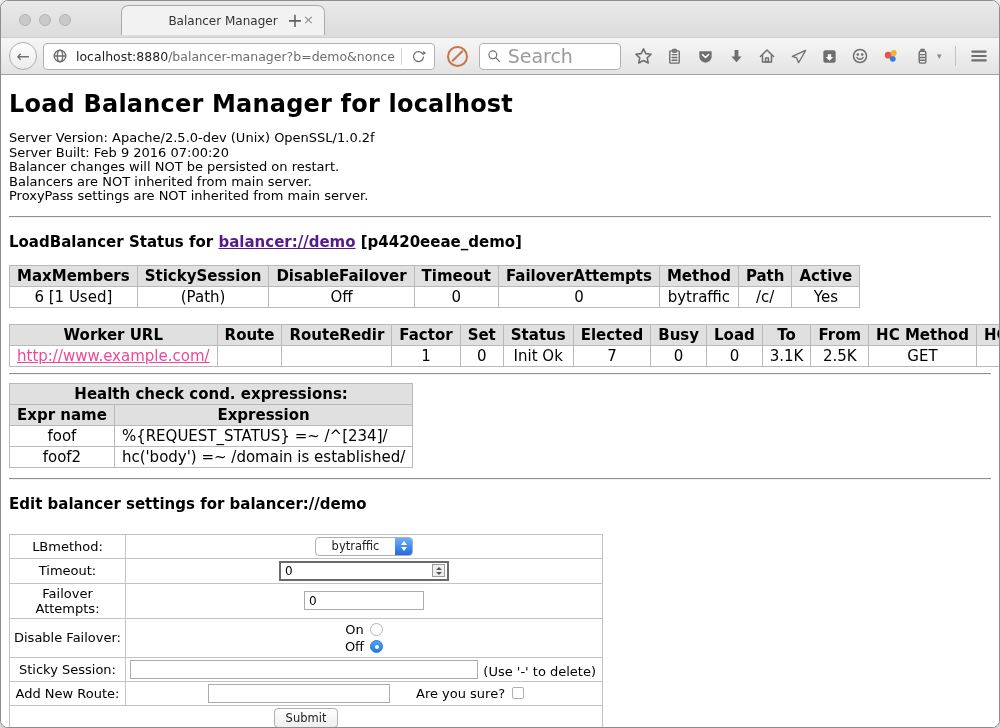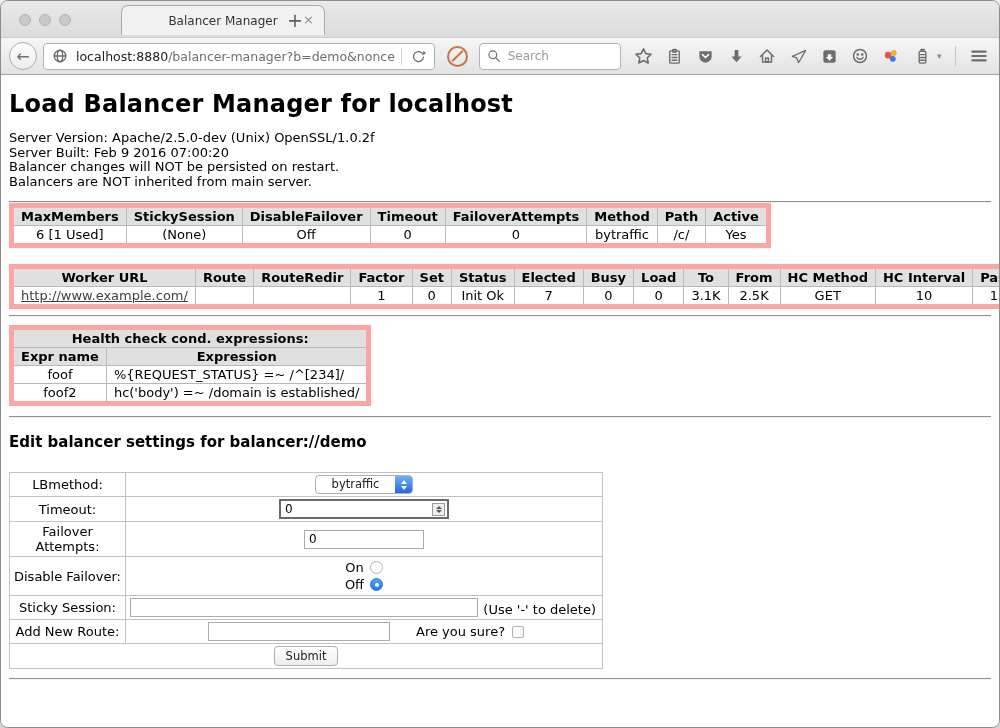--- a/index.html
+++ b/index.html
@@ -33,40 +33,40 @@
   .urltext { flex:1; font-size:12.5px; white-space:nowrap; overflow:hidden; margin-left:6px; }
   .url-host { color:#222; }
   .url-path { color:#6e6e6e; }
   .url-divider { width:1px; height:17px; background:#d4d4d4; margin:0 6px; }
   .blockicon { margin-left:12px; width:21px; height:21px; border-radius:50%; border:2px solid #c4764d;
                position:relative; flex:0 0 auto; }
   .blockicon::after { content:""; position:absolute; left:1px; top:7.5px; width:15px; height:2px;
                       background:#c4764d; transform:rotate(-45deg); }
   .searchfield { margin-left:11px; width:142px; height:27px; background:#fff; border:1px solid #b2b2b2;
                  border-radius:4px; display:flex; align-items:center; padding:0 6px; flex:0 0 auto; }
-  .searchfield input { border:none; outline:none; width:100%; font-size:12px; color:#444;
+  .searchfield input { border:none; outline:none; width:100%; font-size:19px; color:#444;
                        font-family:inherit; margin-left:5px; background:transparent; }
   .searchfield input::placeholder { color:#9b9b9b; }
   .iconrow { display:flex; align-items:center; gap:11px; margin-left:12px; }
   .ticon { width:20px; height:20px; display:flex; align-items:center; justify-content:center; }
   .caret { font-size:9px; color:#8a8a8a; margin-left:-6px; }
   .vdiv { width:1px; height:20px; background:#c3c3c3; margin:0 2px; }
 
   
   .content { background:#fff; height:654px; padding:0 8px; overflow:hidden; color:#000; }
   h1.pagetitle { font-size:24px; font-weight:bold; padding-top:15px; margin-bottom:13px; letter-spacing:.2px; }
   .infoline { font-size:13px; line-height:14.6px; }
   .info { margin-bottom:12px; }
   hr.rule { border:0; height:1px; background:#d9d9d9; border-top:1px solid #909090;
             border-bottom:1px solid #f2f2f2; margin:0; }
   h3.sect { font-size:15px; font-weight:bold; margin:15px 0 14px; }
   a.plink { color:#551a8b; text-decoration:underline; font-weight:bold; }
-  a.cellink { color:#404040; text-decoration:underline; }
-
-  table.tbl { border-collapse:collapse; font-size:13px; border:5px solid #fca5a5; }
+  a.cellink { color:#ec4899; text-decoration:underline; }
+
+  table.tbl { border-collapse:collapse; font-size:15px; border:1px solid #fca5a5; }
   .tbl th, .tbl td { border:1px solid #b9b9b9; padding:1px 7px; height:18px; text-align:center; white-space:nowrap; }
   .tbl th { background:#e0e0e0; font-weight:bold; }
   .tbl td.lft { text-align:left; }
   .mb16 { margin-bottom:16px; }
   .mt16 { margin-top:16px; }
 
   
   .health { margin:8px 0 10px; }
   .health td.expr { text-align:left; }
 
@@ -263,40 +263,42 @@
 
   <div class="content">
 
     <h1 class="pagetitle">Load Balancer Manager for localhost</h1>
 
     <div class="info">
       <div class="infoline">Server Version: Apache/2.5.0-dev (Unix) OpenSSL/1.0.2f</div>
       <div class="infoline">Server Built: Feb 9 2016 07:00:20</div>
       <div class="infoline">Balancer changes will NOT be persisted on restart.</div>
       <div class="infoline">Balancers are NOT inherited from main server.</div>
+      <div class="infoline">ProxyPass settings are NOT inherited from main server.</div>
     </div>
 
     <hr class="rule">
 
+    <h3 class="sect"><span>LoadBalancer Status for </span><a href="#" class="plink">balancer://demo</a><span> [p4420eeae_demo]</span></h3>
 
     <table class="tbl mb16">
       <tbody>
           <tr>
         <th>MaxMembers</th>
         <th>StickySession</th>
         <th>DisableFailover</th>
         <th>Timeout</th>
         <th>FailoverAttempts</th>
         <th>Method</th>
         <th>Path</th>
         <th>Active</th>
       </tr>
       <tr>
         <td>6 [1 Used]</td>
-        <td>(None)</td>
+        <td>(Path)</td>
         <td>Off</td>
         <td>0</td>
         <td>0</td>
         <td>bytraffic</td>
         <td>/c/</td>
         <td>Yes</td>
       </tr>
     </tbody>
       </table>
 

